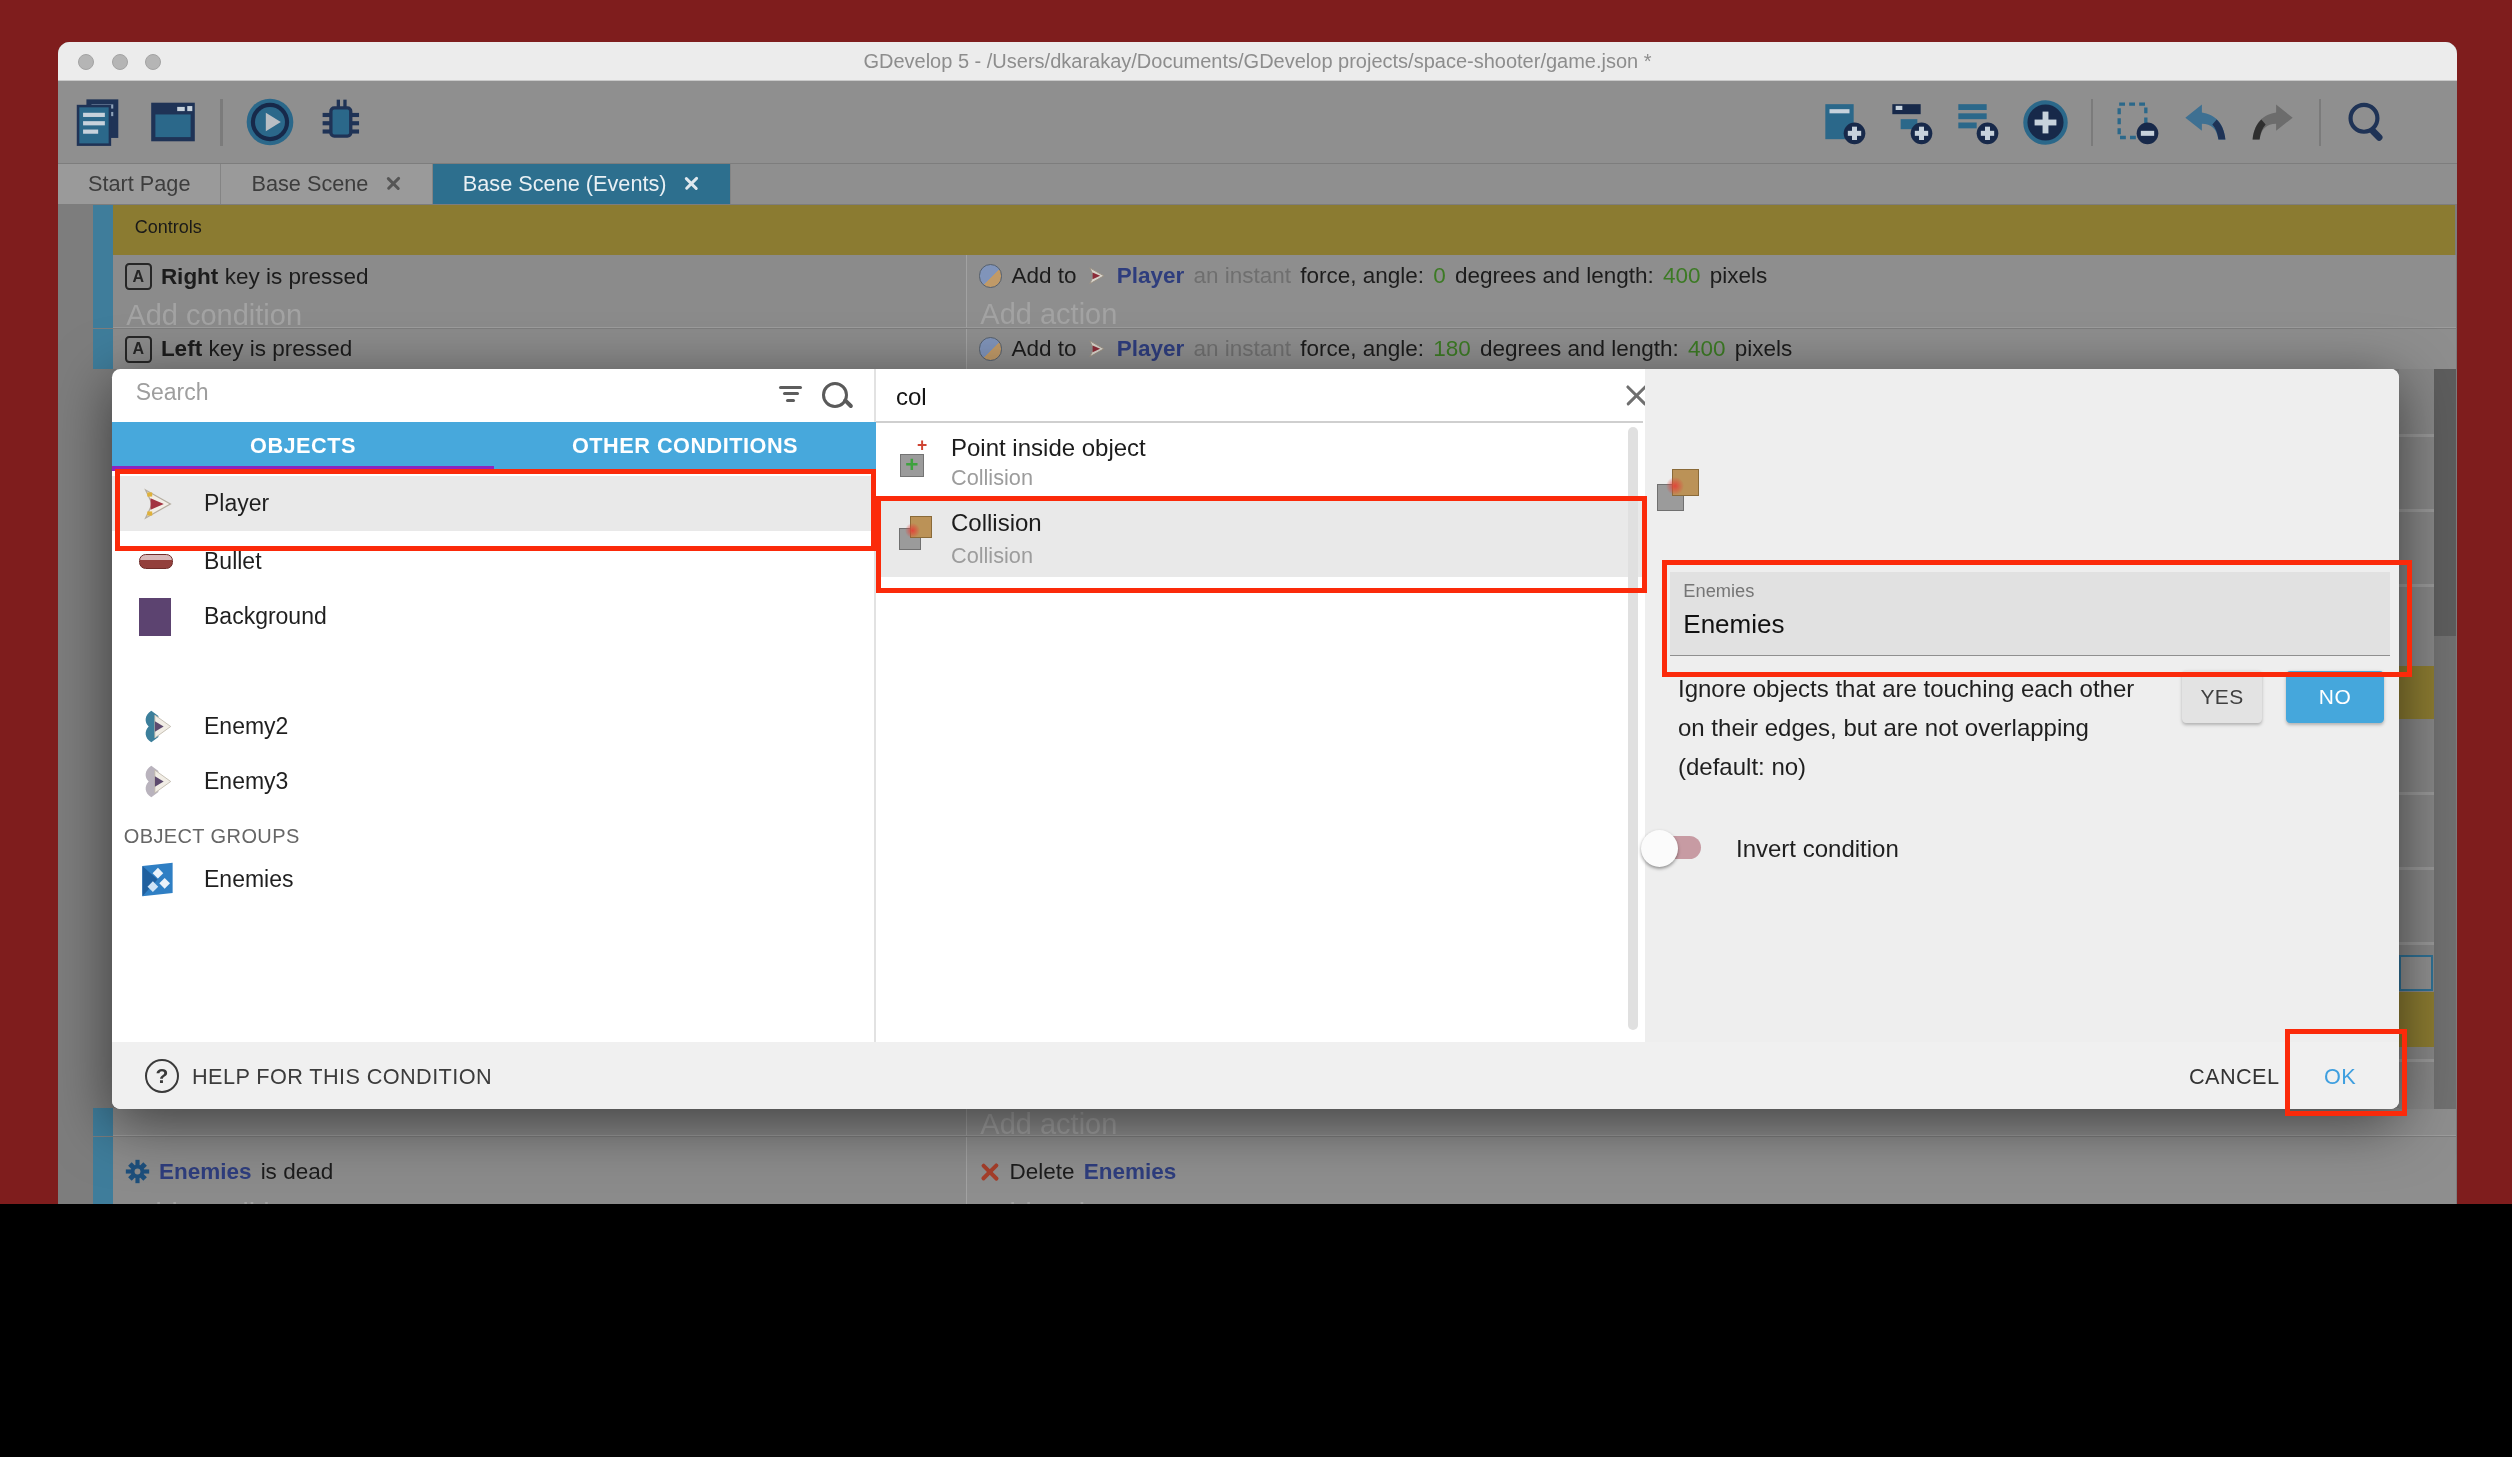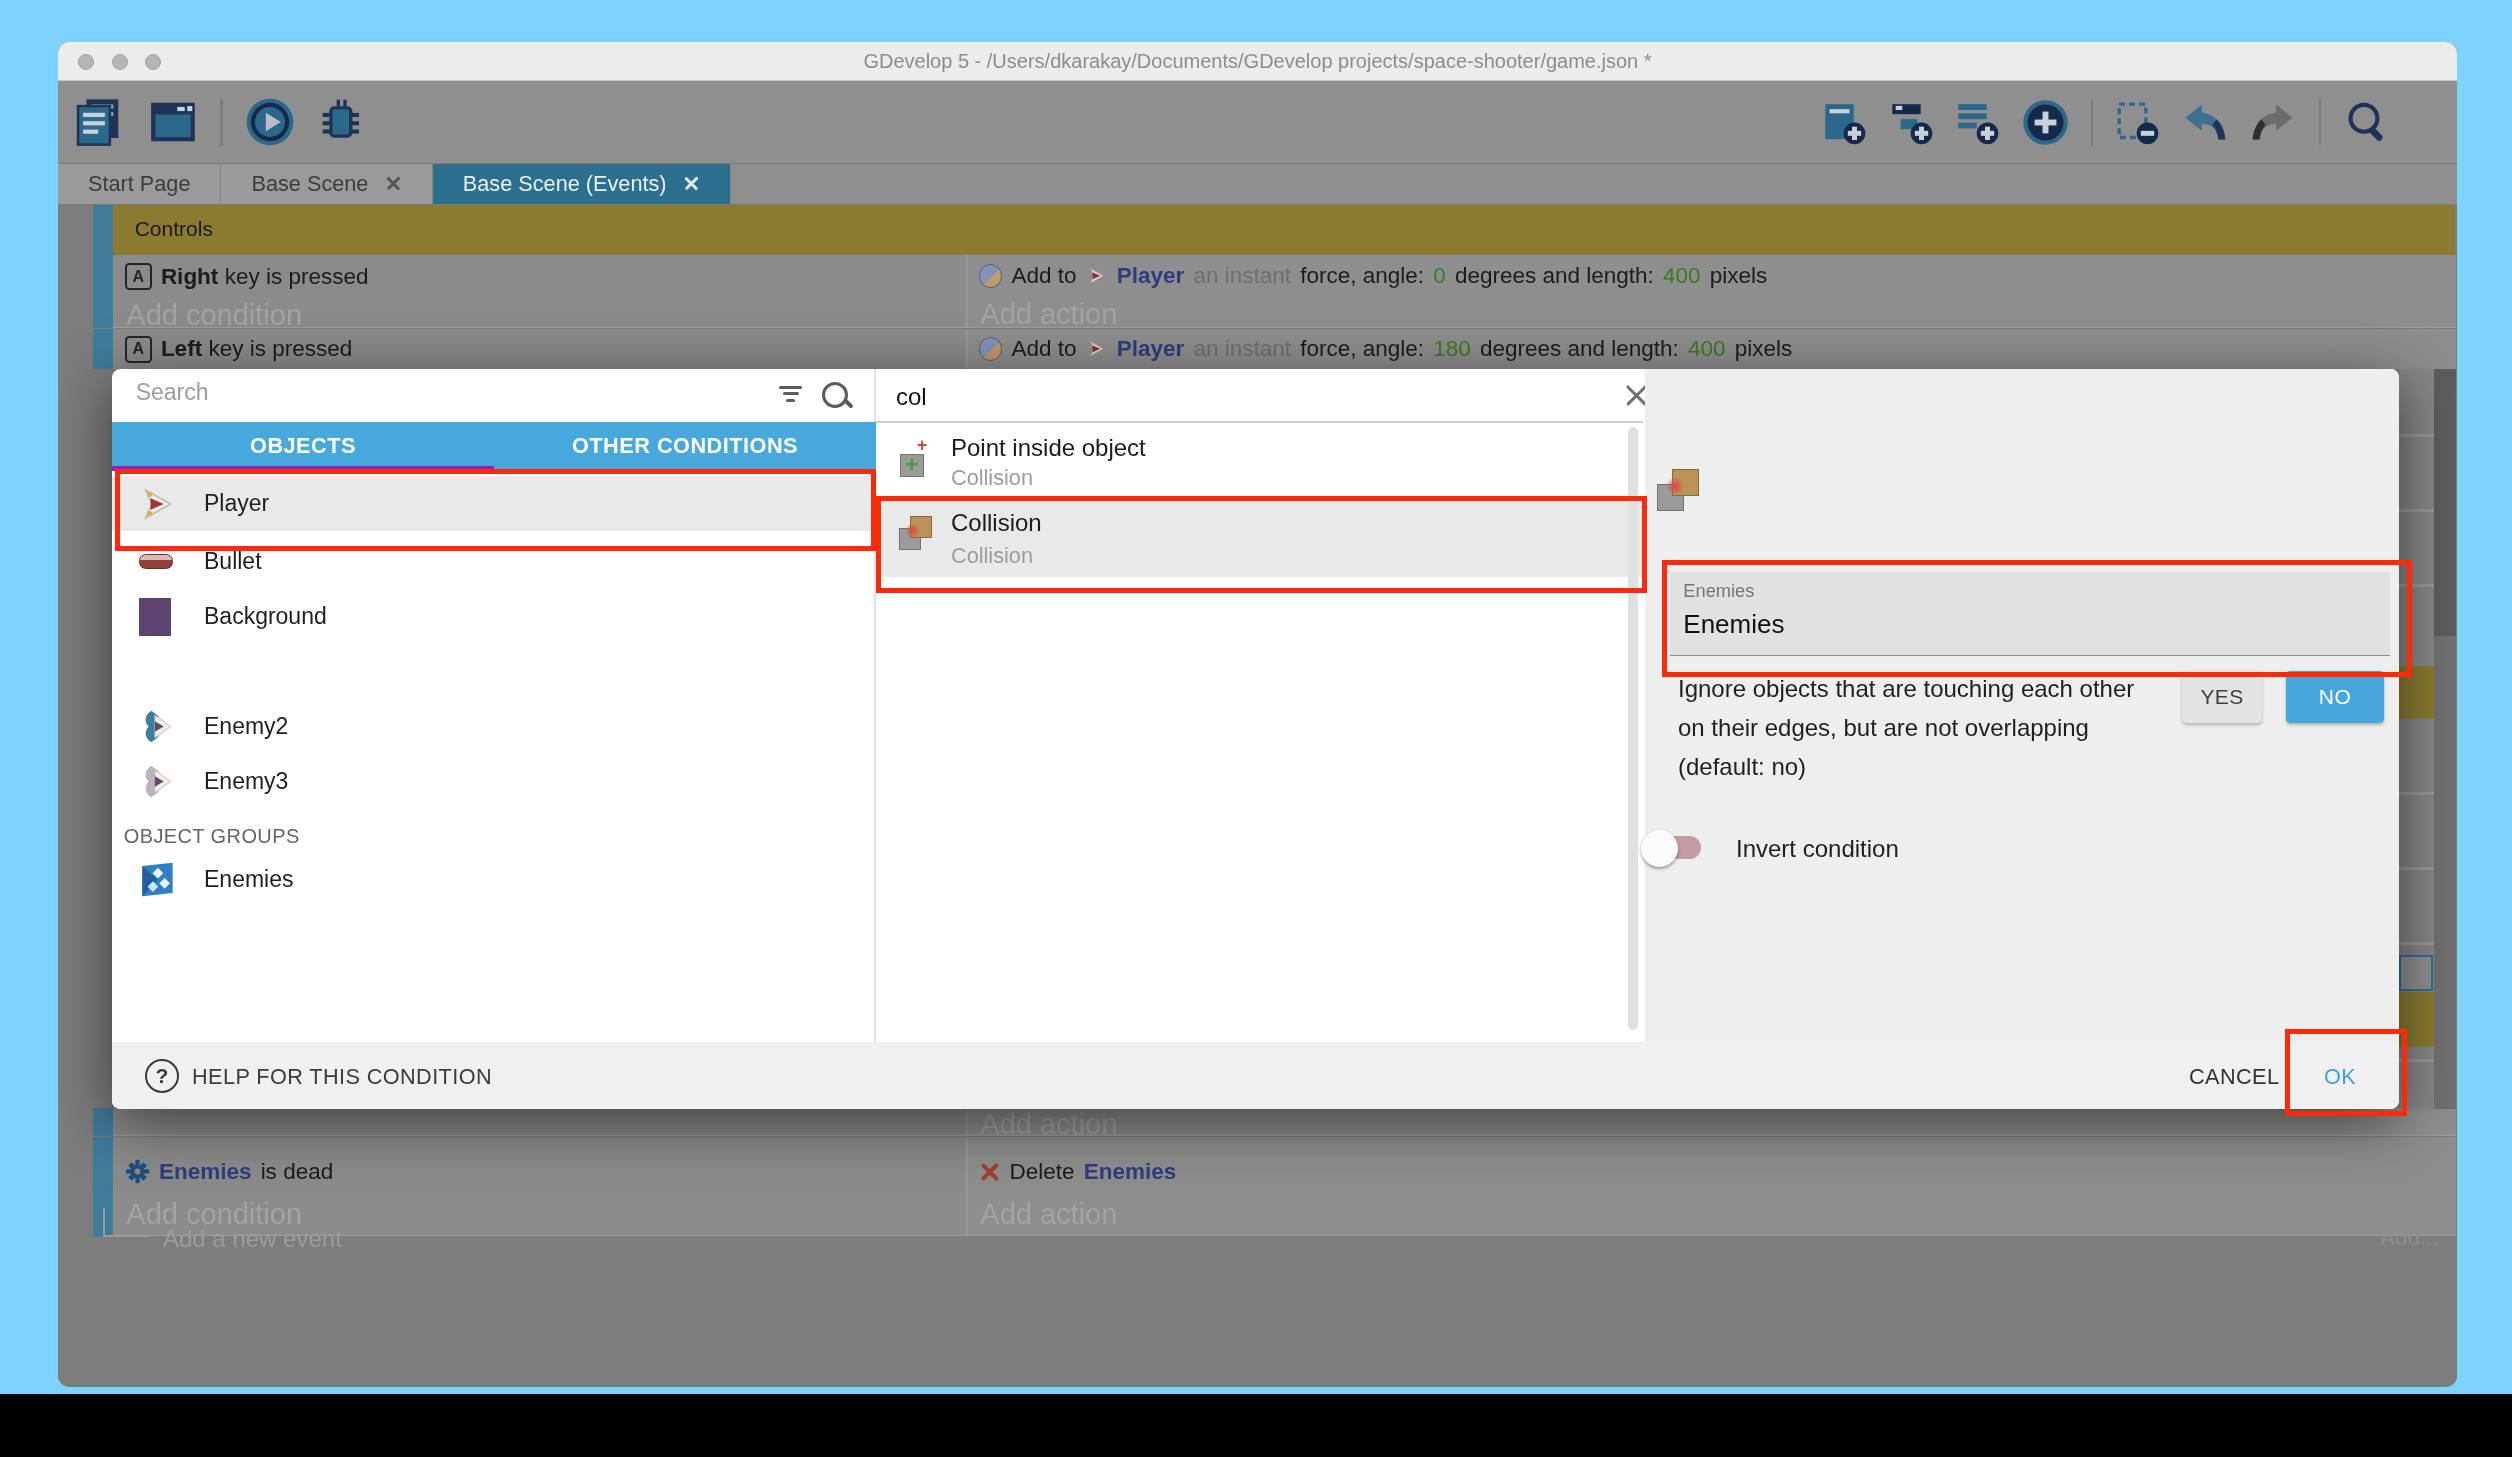--- a/index.html
+++ b/index.html
@@ -1,16 +1,16 @@
 <!DOCTYPE html>
 <html style="font-size:13.3px"><head>
 <meta charset="utf-8">
 <style>
   html,body{margin:0;padding:0;background:#000}
-  #root{position:relative;width:2512px;height:1394px;background:#7dd3fc;overflow:hidden;
+  #root{position:relative;width:2512px;height:1204px;background:#7f1d1d;overflow:hidden;
         font-family:"Liberation Sans",sans-serif;-webkit-font-smoothing:antialiased}
   .a{position:absolute}
   .win{left:58px;top:42px;width:2399px;height:1345px;border-radius:11.7px;overflow:hidden;background:#7d7d7d}
   .titlebar{left:0;top:0;width:2399px;height:38px;background:#ececec;border-bottom:0.8px solid #c9c9c9}
   .dot{width:14px;height:14px;border-radius:50%;background:#b5b5b5;border:0.8px solid #a3a3a3;display:inline-block;margin-right:17.5px}
   .title{left:0;top:0;width:2399px;text-align:center;line-height:38px;font-size:20px;color:#8d8d8d;white-space:nowrap}
   .toolbar{left:0;top:39px;width:2399px;height:82px;background:#8f8f8f}
   .tgroup{display:flex;align-items:center;gap:21.7px;height:82px}
   .tsep{width:2.5px;height:47px;background:#7b7b7b}
   .tabrow{left:0;top:122px;width:2399px;height:40px;background:#8f8f8f;display:flex}
@@ -174,21 +174,21 @@
             <i></i>
             <i></i>
           </span>
         </div>
     </div>
 
     <div class="a" style="left:0;top:162px;width:2399px;height:1184px;background:#7d7d7d"></div>
 
     <div class="a bluebar" style="left:35px;top:163px;width:20px;height:50px"></div>
     <div class="a goldbar" style="left:55px;top:163px;width:2342px;height:50px">
-      <div class="line" style="margin:11.7px 0 0 21.7px;font-size:21px;color:#191919">
+      <div class="line" style="margin:11.7px 0 0 21.7px;font-size:18px;color:#191919">
           <span>Controls</span>
         </div>
     </div>
 
     <div class="a bluebar" style="left:35px;top:213px;width:20px;height:73px"></div>
     <div class="a cond" style="left:55px;top:213px;width:853px;height:72px">
       <div class="line" style="margin:8.3px 0 0 11.7px">
         <span class="keyicon">A</span>
         <span><b>Right</b> <span>key is pressed</span></span>
       </div>

